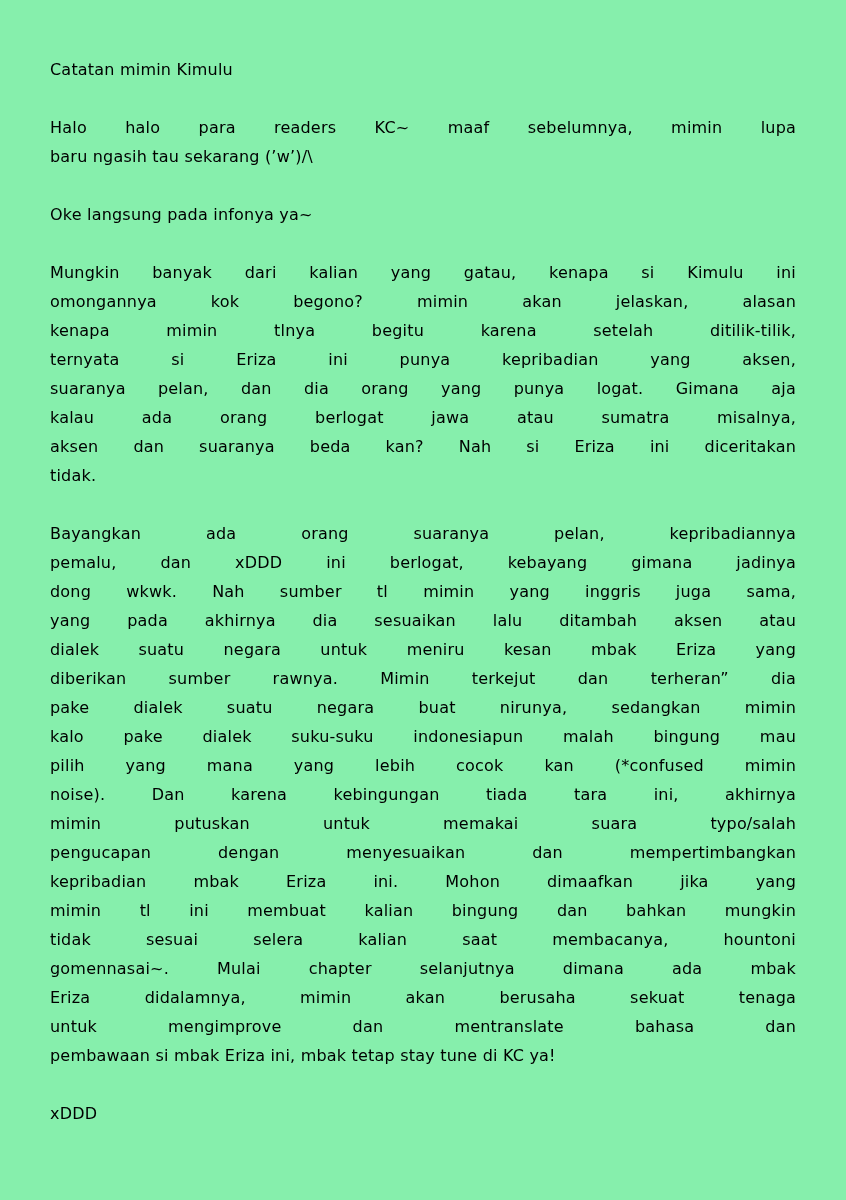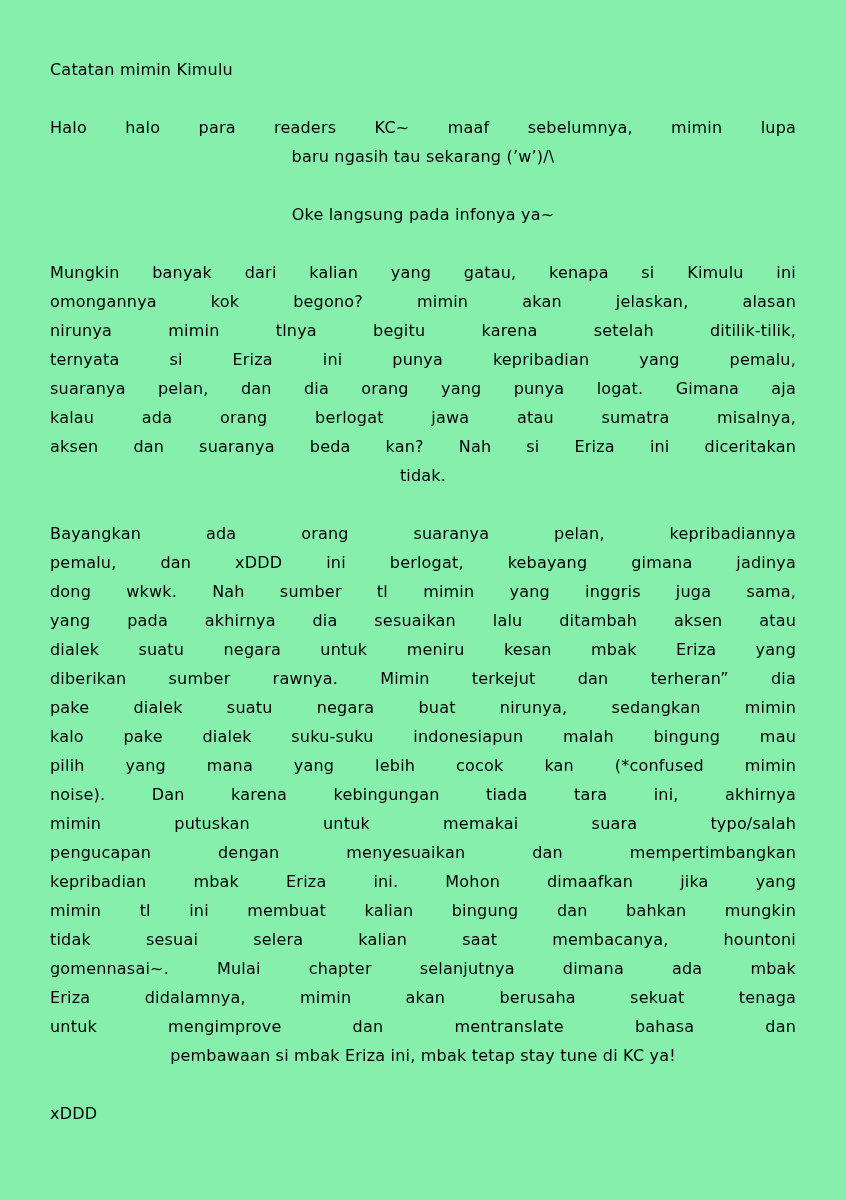--- a/index.html
+++ b/index.html
@@ -28,21 +28,21 @@
     margin-top: 29px;
   }
   .line {
     min-height: 29px;
   }
   .line.just {
     text-align: justify;
     text-align-last: justify;
   }
   .line.last {
-    text-align: center;
+    text-align: left;
   }
   .signoff {
     margin-top: 29px;
   }
 </style>
 </head>
 <body>
 
 <div class="page">
   <div class="doc-title">Catatan mimin Kimulu</div>
@@ -51,22 +51,22 @@
       <div class="paragraph">
         <div class="line just">Halo halo para readers KC~ maaf sebelumnya, mimin lupa</div>
         <div class="line last">baru ngasih tau sekarang (’w’)/\</div>
       </div>
       <div class="paragraph">
         <div class="line last">Oke langsung pada infonya ya~</div>
       </div>
       <div class="paragraph">
         <div class="line just">Mungkin banyak dari kalian yang gatau, kenapa si Kimulu ini</div>
         <div class="line just">omongannya kok begono? mimin akan jelaskan, alasan</div>
-        <div class="line just">nirunya mimin tlnya begitu karena setelah ditilik-tilik,</div>
-        <div class="line just">ternyata si Eriza ini punya kepribadian yang pemalu,</div>
+        <div class="line just">kenapa mimin tlnya begitu karena setelah ditilik-tilik,</div>
+        <div class="line just">ternyata si Eriza ini punya kepribadian yang aksen,</div>
         <div class="line just">suaranya pelan, dan dia orang yang punya logat. Gimana aja</div>
         <div class="line just">kalau ada orang berlogat jawa atau sumatra misalnya,</div>
         <div class="line just">aksen dan suaranya beda kan? Nah si Eriza ini diceritakan</div>
         <div class="line last">tidak.</div>
       </div>
       <div class="paragraph">
         <div class="line just">Bayangkan ada orang suaranya pelan, kepribadiannya</div>
         <div class="line just">pemalu, dan xDDD ini berlogat, kebayang gimana jadinya</div>
         <div class="line just">dong wkwk. Nah sumber tl mimin yang inggris juga sama,</div>
         <div class="line just">yang pada akhirnya dia sesuaikan lalu ditambah aksen atau</div>

